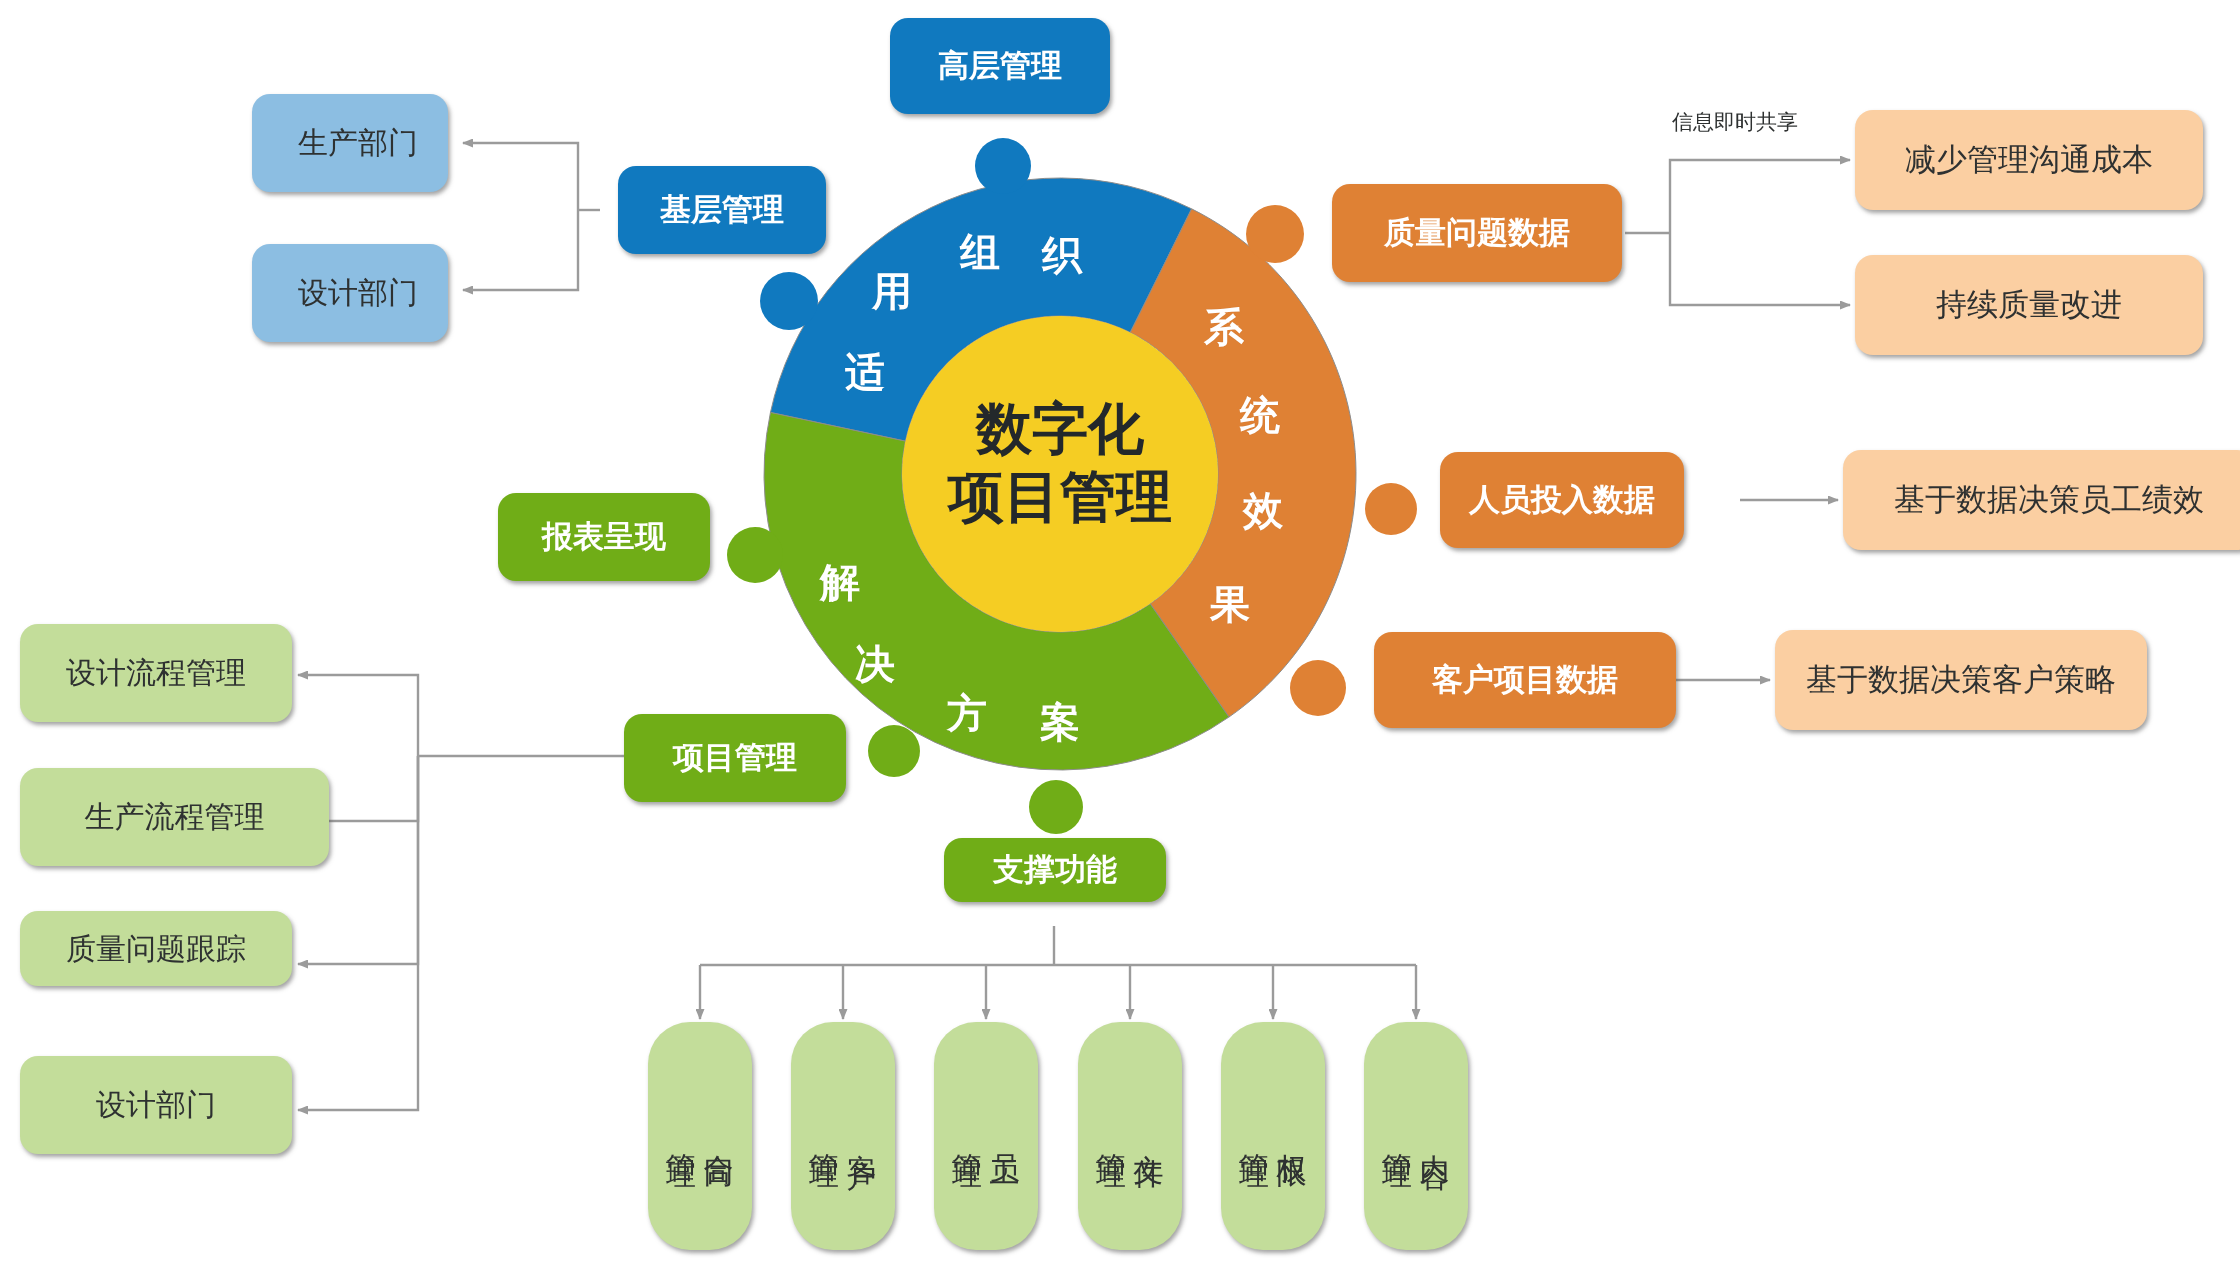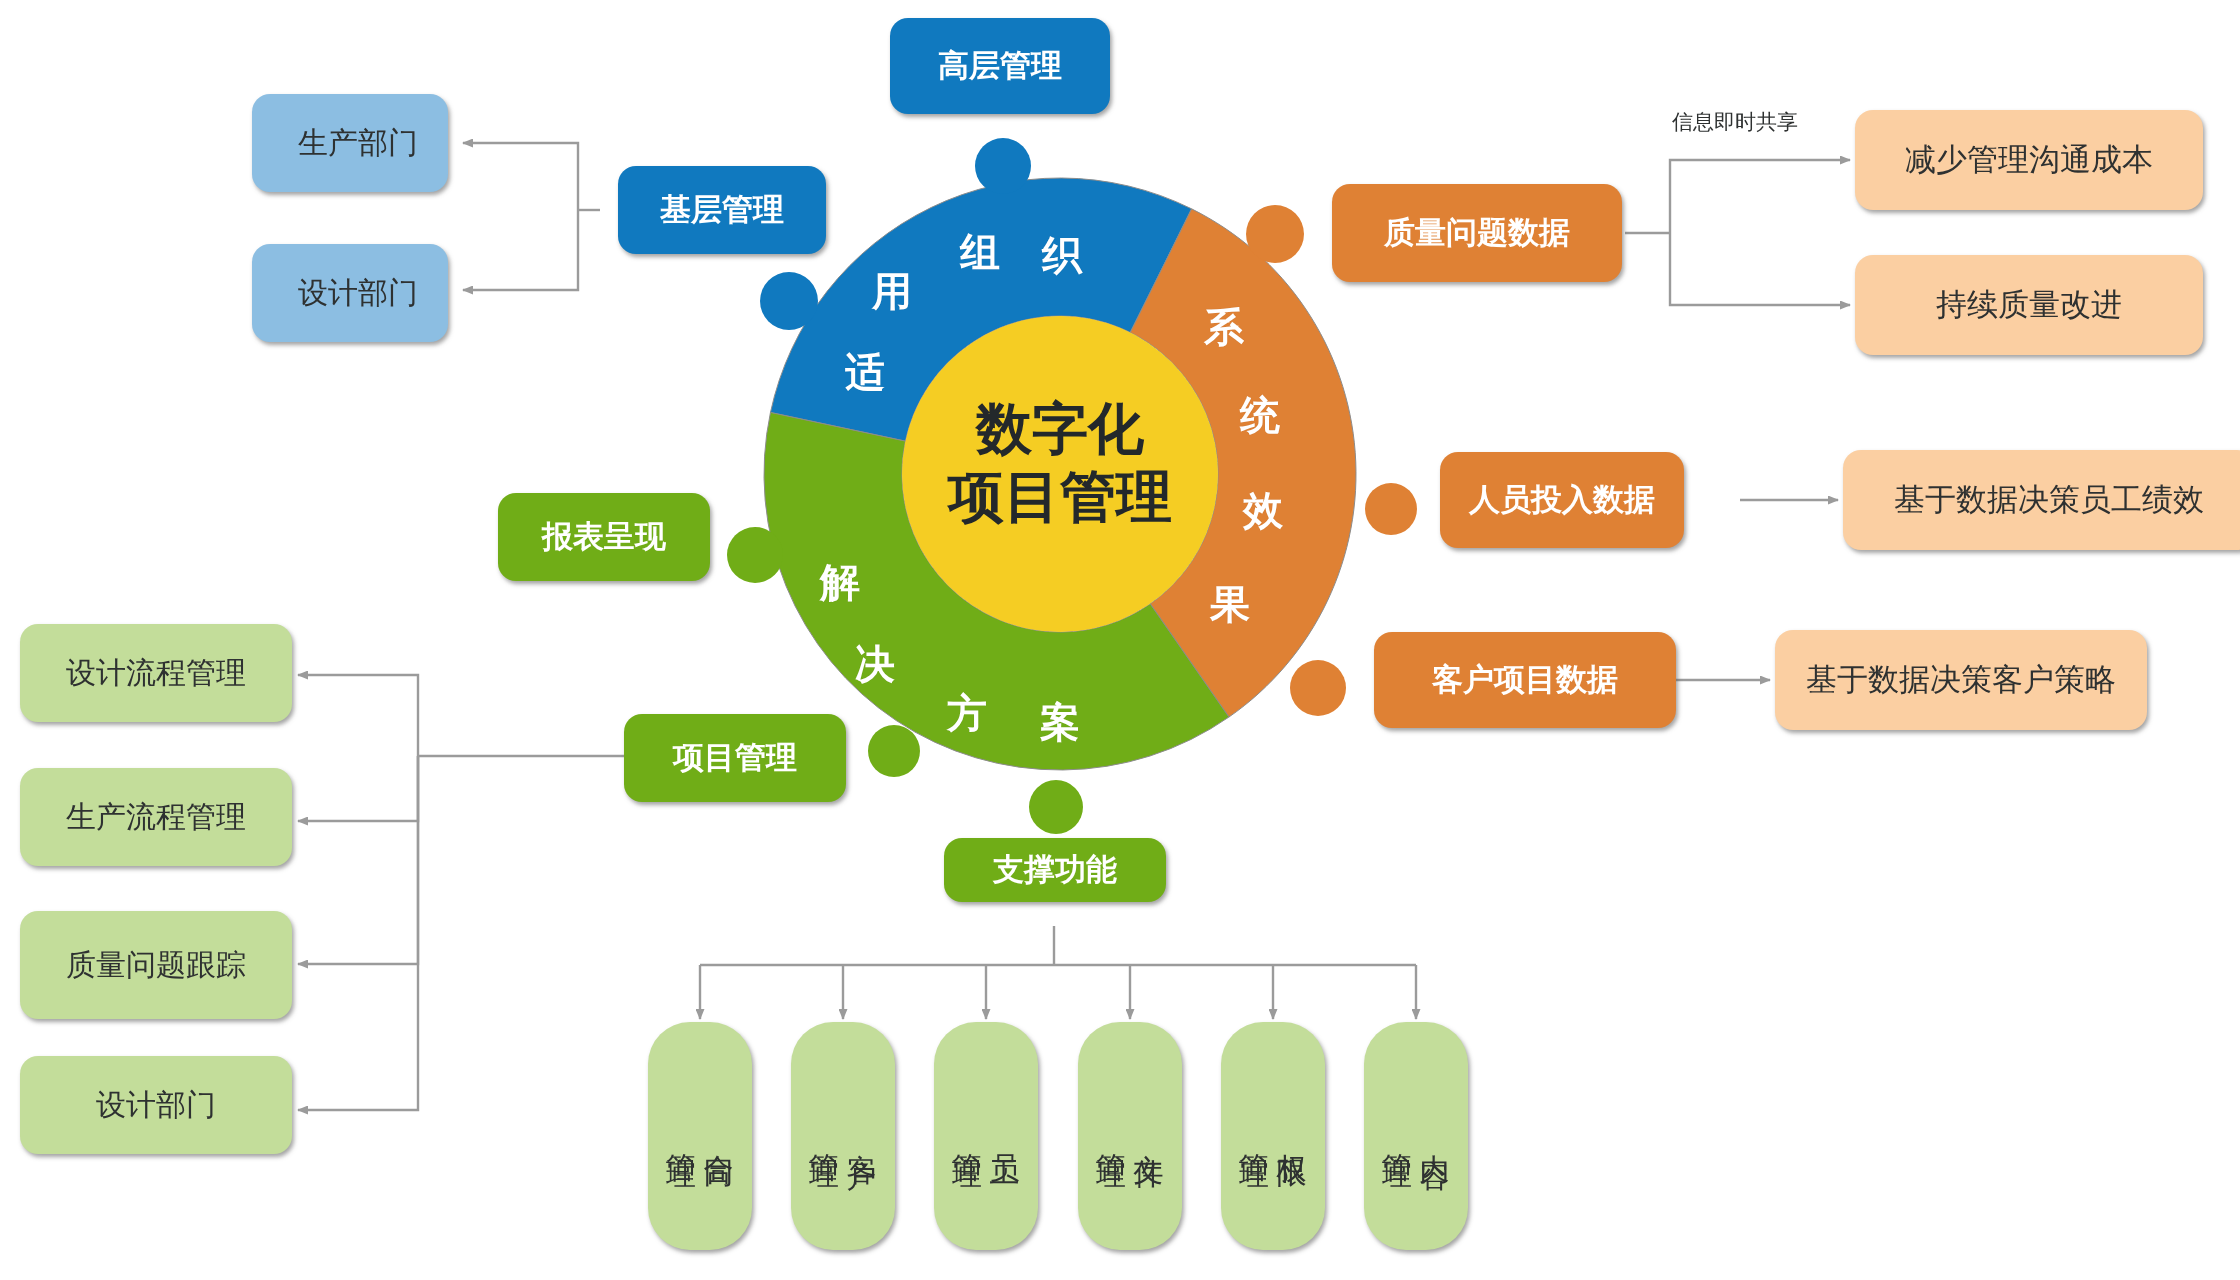--- a/index.html
+++ b/index.html
@@ -164,22 +164,22 @@
   <div class="node pale orange-pale" style="left:1843px; top:450px; width:412px; height:100px; font-size:31px;">基于数据决策员工绩效</div>
 
   <div class="node solid orange-solid" style="left:1374px; top:632px; width:302px; height:96px; font-size:31px;">客户项目数据</div>
   <div class="node pale orange-pale" style="left:1775px; top:630px; width:372px; height:100px; font-size:31px;">基于数据决策客户策略</div>
 
   <div class="node solid green-solid" style="left:498px; top:493px; width:212px; height:88px; font-size:31px;">报表呈现</div>
 
   <div class="node solid green-solid" style="left:624px; top:714px; width:222px; height:88px; font-size:31px;">项目管理</div>
 
   <div class="node pale green-pale" style="left:20px; top:624px; width:272px; height:98px; font-size:30px;">设计流程管理</div>
-  <div class="node pale green-pale" style="left:20px; top:768px; width:272px; height:98px; font-size:30px;">生产流程管理</div>
-  <div class="node pale green-pale" style="left:20px; top:911px; width:272px; height:108px; font-size:30px;">质量问题跟踪</div>
+  <div class="node pale green-pale" style="left:20px; top:768px; width:309px; height:98px; font-size:30px;">生产流程管理</div>
+  <div class="node pale green-pale" style="left:20px; top:911px; width:272px; height:75px; font-size:30px;">质量问题跟踪</div>
   <div class="node pale green-pale" style="left:20px; top:1056px; width:272px; height:98px; font-size:30px;">设计部门</div>
 
   <div class="node solid green-solid" style="left:944px; top:838px; width:222px; height:64px; font-size:31px;">支撑功能</div>
 
   <div class="node pale green-pale vtext" style="left:648px; top:1022px; width:104px; height:228px; font-size:30px; border-radius:42px;">合同
 管理</div>
   <div class="node pale green-pale vtext" style="left:791px; top:1022px; width:104px; height:228px; font-size:30px; border-radius:42px;">客户
 管理</div>
   <div class="node pale green-pale vtext" style="left:934px; top:1022px; width:104px; height:228px; font-size:30px; border-radius:42px;">员工
 管理</div>

